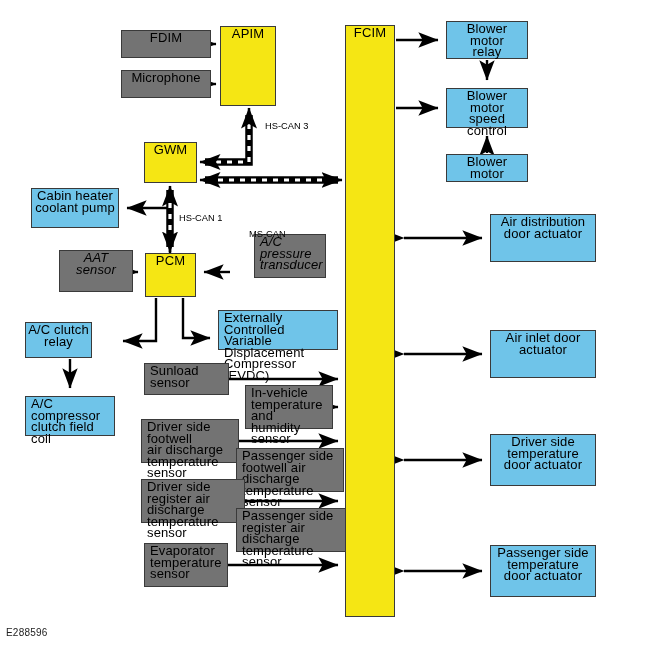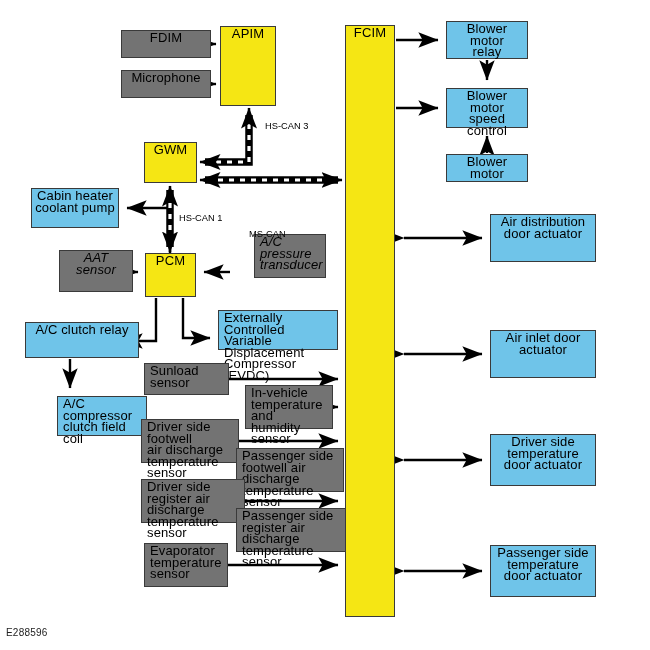--- a/index.html
+++ b/index.html
@@ -161,24 +161,24 @@
     </div>
   <div class="node yellow" id="n-pcm" style="left: 145px; top: 253px; width: 51px; height: 44px;">
       <span>PCM</span>
     </div>
   <div class="node green left" id="n-ac_pressure" style="left: 231px; top: 234px; width: 72px; height: 44px; font-style: italic;">
       <span>A/C pressure<br>transducer</span>
     </div>
   <div class="node blue left" id="n-evdc" style="left: 218px; top: 310px; width: 120px; height: 40px;">
       <span>Externally Controlled<br>Variable Displacement<br>Compressor (EVDC)</span>
     </div>
-  <div class="node blue" id="n-ac_clutch_relay" style="left: 25px; top: 322px; width: 114px; height: 36px;">
+  <div class="node blue" id="n-ac_clutch_relay" style="left: 25px; top: 322px; width: 67px; height: 36px;">
       <span>A/C clutch relay</span>
     </div>
-  <div class="node blue left" id="n-ac_compressor" style="left: 25px; top: 396px; width: 90px; height: 40px; margin-left: 32px;">
+  <div class="node blue left" id="n-ac_compressor" style="left: 25px; top: 396px; width: 90px; height: 40px;">
       <span>A/C compressor<br>clutch field coil</span>
     </div>
 
   <div class="node green left" id="n-sunload" style="left: 121px; top: 363px; width: 85px; height: 32px;">
       <span>Sunload sensor</span>
     </div>
   <div class="node green left" id="n-in_vehicle" style="left: 222px; top: 385px; width: 88px; height: 44px;">
       <span>In-vehicle<br>temperature and<br>humidity sensor</span>
     </div>
   <div class="node green left" id="n-driver_footwell" style="left: 118px; top: 419px; width: 98px; height: 44px;">

